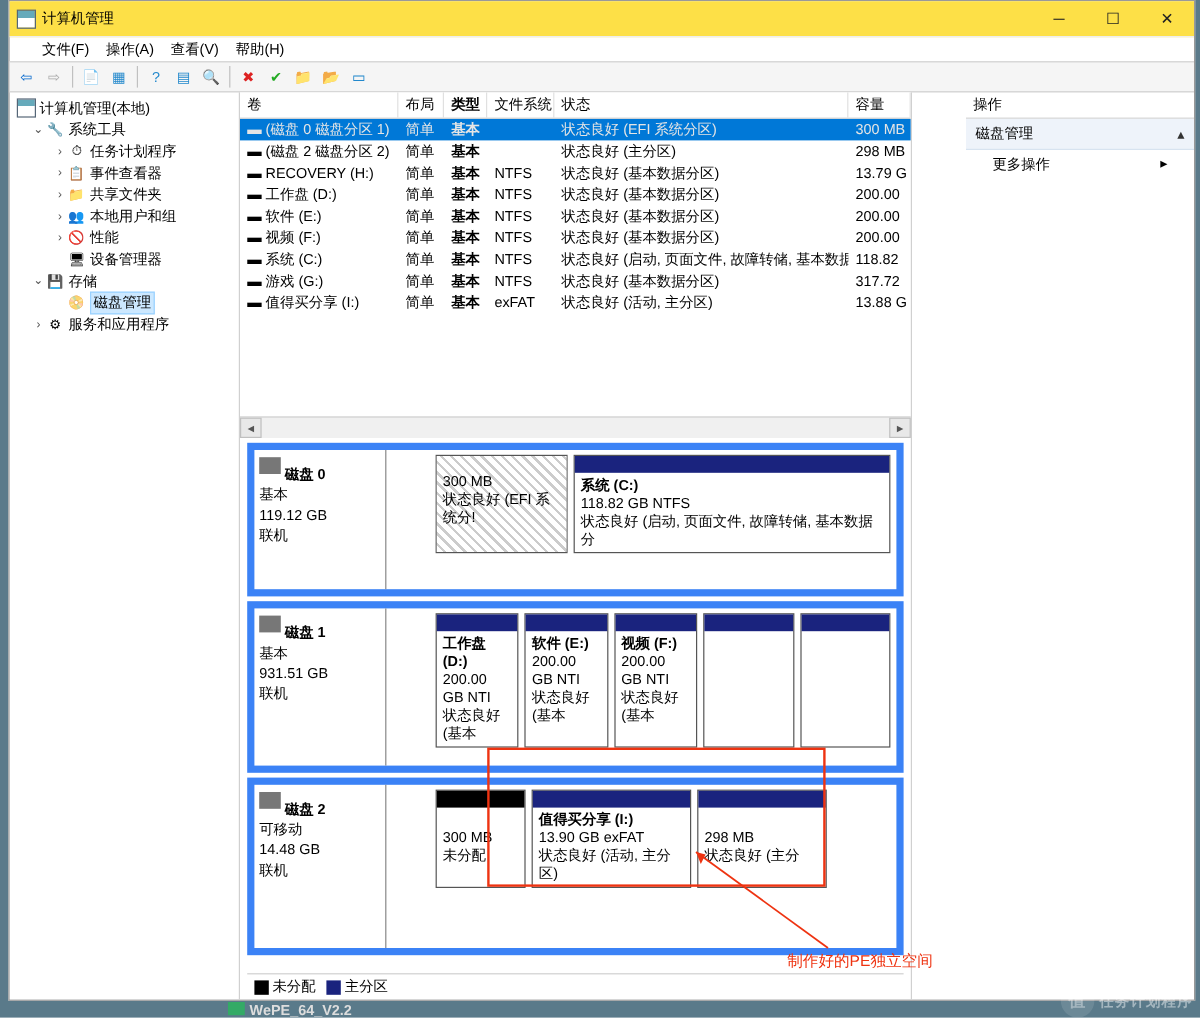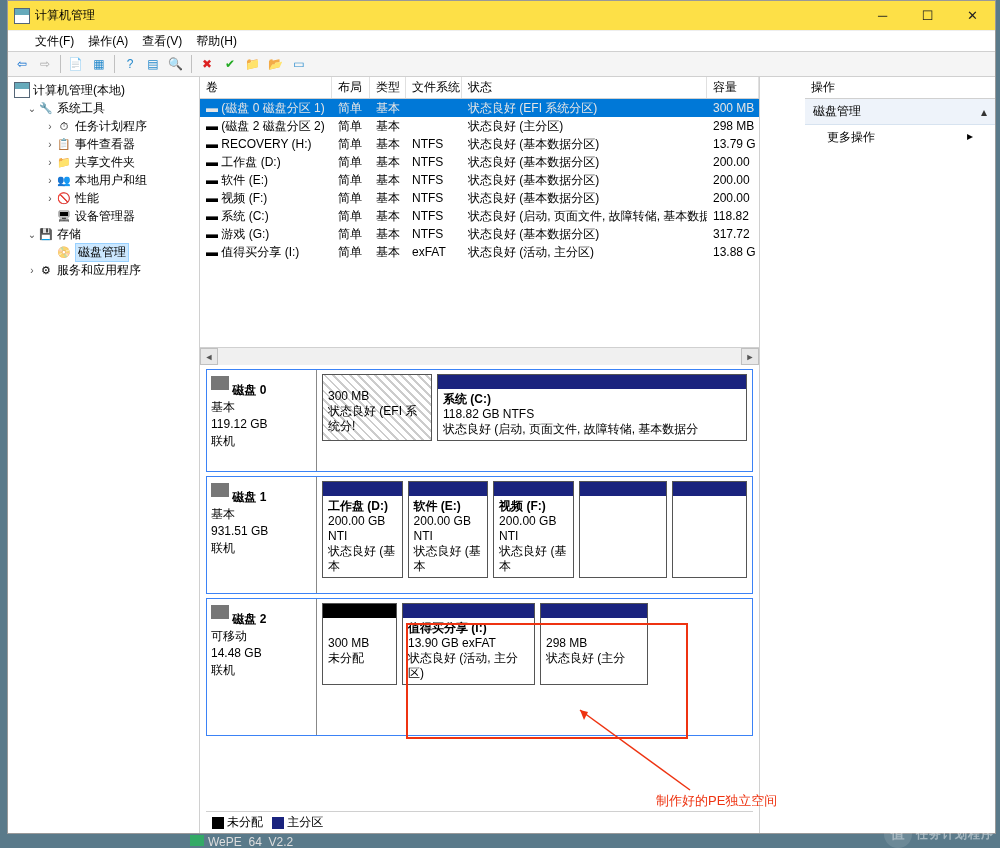--- a/index.html
+++ b/index.html
@@ -24,50 +24,50 @@
 .indent2 { padding-left: 34px !important; }
 .main { flex:1; display: flex; flex-direction: column; min-width:0; border-right:1px solid #d0d0d0; }
 .volumes { height: 288px; display:flex; flex-direction:column; }
 .vh { display:flex; height: 22px; align-items:center; border-bottom: 1px solid #d0d0d0; background:#fff; }
 .vh div { padding-left: 6px; border-right: 1px solid #e0e0e0; height: 100%; display:flex; align-items:center; }
 .vrow { display:flex; height: 18px; align-items:center; }
 .vrow div { padding-left: 6px; white-space: nowrap; overflow: hidden; }
 .vrow.selected { background:#0078d7; color:#e5e5e5; }
 .c-vol { width: 132px; }
 .c-layout { width: 38px; }
-.c-type { width: 36px; }
+.c-type { width: 36px; font-weight: bold; }
 .c-fs { width: 56px; }
 .c-status { flex:1; }
 .c-cap { width: 52px; text-align: left; }
 .vscroll { flex:1; overflow:hidden; }
 .hscroll { height: 18px; border-top:1px solid #d0d0d0; background:#f0f0f0; display:flex; }
 .hscroll .arrow { width:18px; border:1px solid #c0c0c0; display:flex; align-items:center; justify-content:center; font-size:9px; color:#555; background:#e8e8e8; }
 .hscroll .track { flex:1; }
 .disks { flex:1; padding: 4px 6px 0 6px; display:flex; flex-direction:column; gap:4px; overflow:hidden; }
-.disk-row { display:flex; border: 1px solid #3b82f6; min-height: 98px; }
+.disk-row { display:flex; border: 6px solid #3b82f6; min-height: 98px; gap: 36px; }
 .disk-info { width: 110px; border-right:1px solid #888; padding: 6px 4px; font-size:12px; line-height: 17px; }
 .disk-info .dicon { width:18px; height:14px; background:#777; margin-bottom:4px; display:inline-block; }
 .disk-parts { flex:1; display:flex; gap:5px; padding: 4px 5px 30px 5px; }
 .part { border: 1px solid #555; display:flex; flex-direction:column; min-width:0; }
 .part .pbar { height: 14px; background: #1a237e; }
 .part .pbody { padding: 3px 5px; font-size: 12px; line-height: 15px; overflow: hidden; }
 .part.efi .diag { background: repeating-linear-gradient(45deg, #fff, #fff 4px, #ccc 4px, #ccc 6px); flex:1; padding:14px 5px 3px 5px; font-size:12px; line-height:15px; }
 .part.unalloc { border:1px solid #555; }
 .part.unalloc .ubar { height: 14px; background: #000; }
 .part.unalloc .pbody { flex:1; }
 .red-box { position: absolute; border: 2px solid #e31; pointer-events: none; }
 .annotation { position: absolute; color: #e31; font-size: 13px; }
 .arrow-svg { position: absolute; pointer-events: none; }
 .legend { height: 22px; border-top:1px solid #d0d0d0; padding: 3px 6px; display:flex; align-items:center; gap:3px; font-size:12px; }
 .legend .box{ width:12px; height:12px; display:inline-block;}
 .actions { width: 190px; display:flex; flex-direction:column;margin-left:45px; }
 .actions .ahdr { height: 22px; border-bottom:1px solid #d0d0d0; padding-left: 6px; display:flex; align-items:center; font-size:12px; }
 .actions .acat { background:#eef3fa; padding:4px 8px; border-bottom:1px solid #d7e3f0; display:flex; align-items:center; justify-content:space-between;}
 .actions .aitem { padding: 4px 22px; font-size:12px; display:flex; justify-content:space-between; }
-.taskbar-item { position:absolute; bottom:0; left:190px; height:13px; font-size:11px; color:#ddd; display:flex; align-items:flex-start; gap:4px; }
+.taskbar-item { position:absolute; bottom:0; left:190px; height:13px; font-size:11px; color:#ddd; display:flex; align-items:flex-start; gap:4px;font-weight:bold; }
 .watermark { position:absolute; right: 6px; bottom: 0px; font-size:19px; color:#fff; opacity:0.45; font-weight:bold; letter-spacing:1px; display:flex; align-items:center; gap:4px;}
 .watermark .wcirc { width:28px; height:28px; border-radius:50%; background:rgba(255,255,255,0.25); display:flex; align-items:center; justify-content:center; font-size:14px;}
 </style>
 </head>
 <body>
 
 <div class="window">
   <div class="titlebar">
     <span class="icon"></span>
     <span class="title">计算机管理</span>

